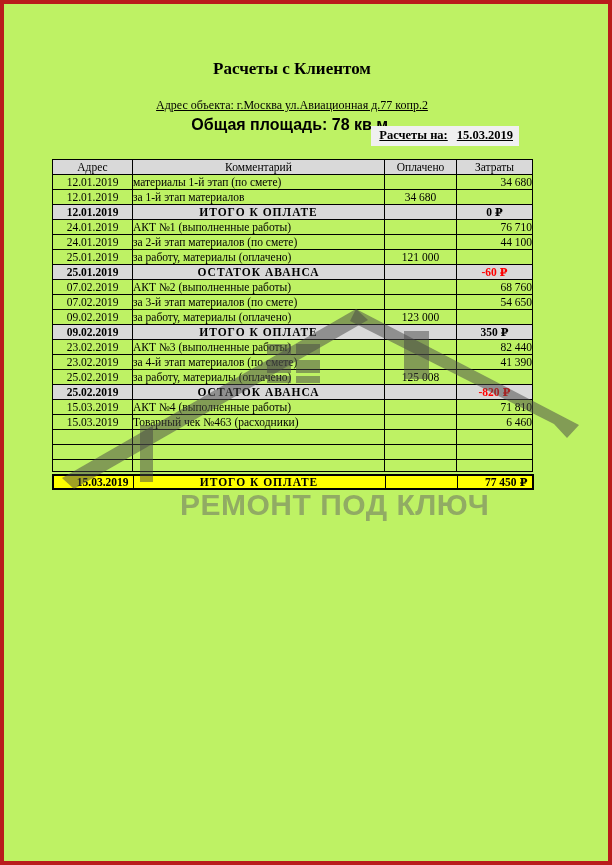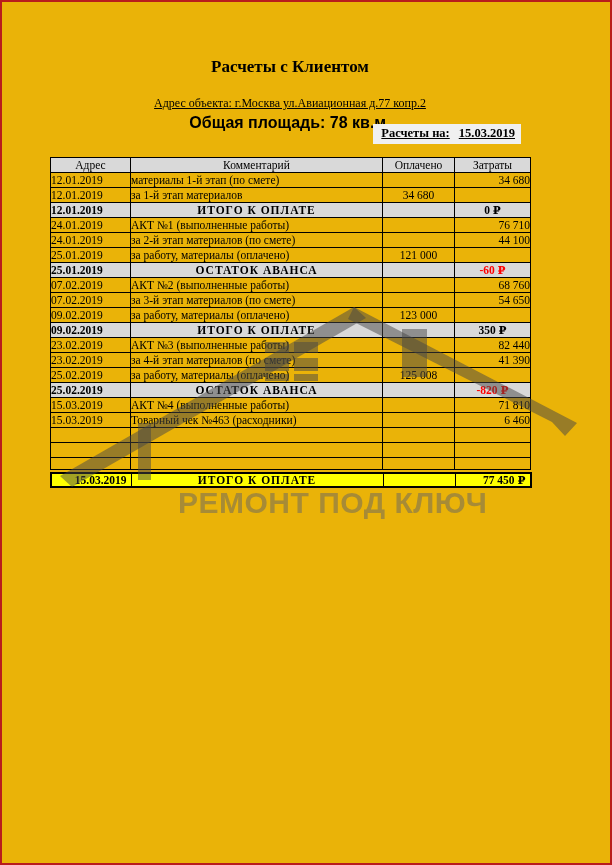--- a/index.html
+++ b/index.html
@@ -1,18 +1,18 @@
 <!DOCTYPE html>
 <html><head>
 <meta charset="utf-8">
 <style>
   html,body{margin:0;padding:0;background:#888;}
   .page{
-    position:relative;width:612px;height:865px;background:#eab308;
-    border:2px solid #b91c1c;box-sizing:border-box;overflow:hidden;
+    position:relative;width:612px;height:865px;background:#bef264;
+    border:4px solid #b91c1c;box-sizing:border-box;overflow:hidden;
     font-family:"Liberation Serif","DejaVu Serif",serif;color:#000;
     margin:0 auto;
   }
   
   .doc-head{position:absolute;left:48px;top:0;width:480px;text-align:center;}
   .doc-title{position:absolute;left:0;top:55px;width:100%;font-size:17px;font-weight:bold;margin:0;}
   .doc-address{position:absolute;left:0;top:94px;width:100%;font-size:12px;text-decoration:underline;}
   .doc-area{position:absolute;left:0;top:112px;width:100%;font-size:16px;font-weight:bold;
             font-family:"Liberation Sans","DejaVu Sans",sans-serif;}
   .calc-box{
@@ -26,21 +26,21 @@
     position:absolute;left:48px;top:155px;border-collapse:collapse;table-layout:fixed;
     width:480px;font-size:11.5px;
   }
   table.pay col.c1{width:80px;}  table.pay col.c2{width:252px;}
   table.pay col.c3{width:72px;}  table.pay col.c4{width:76px;}
   table.pay th,table.pay td{
     border:1px solid #000;height:14px;padding:0;line-height:13px;
     overflow:hidden;white-space:nowrap;font-weight:normal;
   }
   table.pay thead th{background:#d9d9d9;text-align:center;}
-  td.c-date{text-align:left;padding-right:4px;}
+  td.c-date{text-align:center;padding-right:4px;}
   td.c-comment{text-align:left;padding-left:4px;}
   td.c-paid{text-align:center;}
   td.c-cost{text-align:right;padding-right:14px;}
   tr.r-sum td{background:#d9d9d9;font-weight:bold;}
   tr.r-sum td.c-comment{text-align:center;padding-left:0;letter-spacing:1px;}
   tr.r-sum td.c-cost{text-align:center;padding-right:0;}
   tr.r-neg td.c-cost{color:#ff0000;}
   tr.r-short td{height:11px;line-height:10px;}
   
   table.total{

